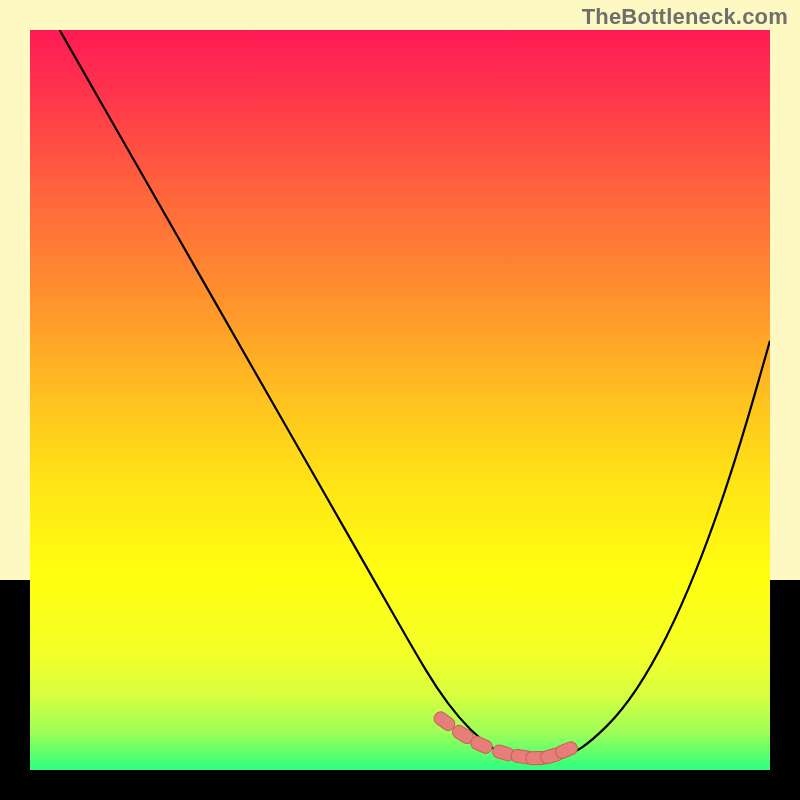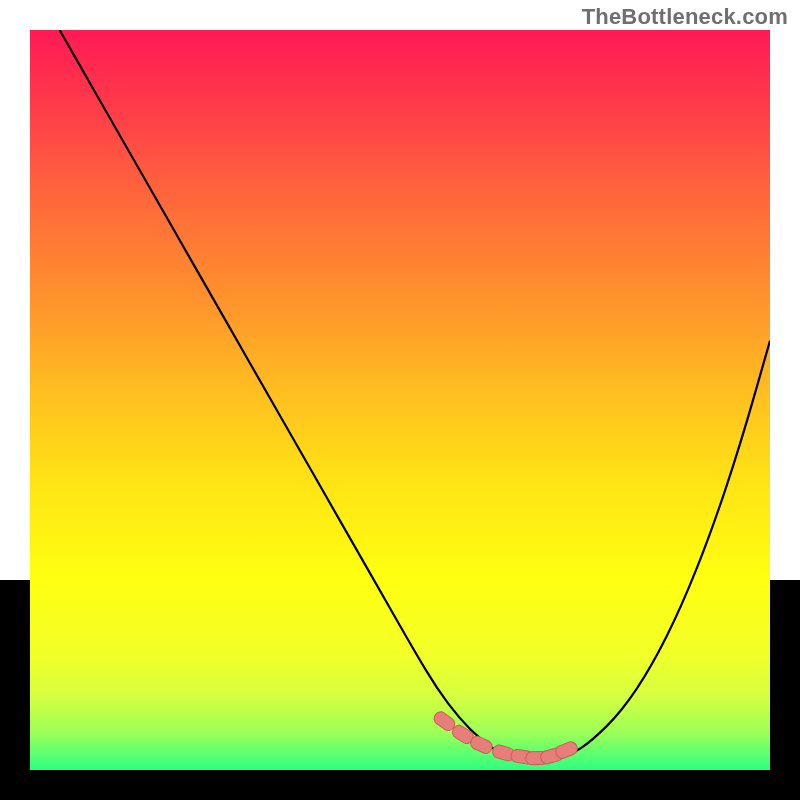--- a/index.html
+++ b/index.html
@@ -1,21 +1,21 @@
 <!DOCTYPE html>
 <html><head>
 <meta charset="utf-8">
 <style>
   * { margin: 0; padding: 0; box-sizing: border-box; }
   html, body { width: 800px; height: 800px; overflow: hidden; background: #000; }
   .frame {
     position: relative;
     width: 800px;
     height: 580px;
-    background: #ffffff;
+    background: #fef9c3;
   }
   .plot-area {
     position: absolute;
     left: 30px;
     top: 30px;
     width: 740px;
     height: 740px;
     overflow: visible;
   }
   .watermark {

